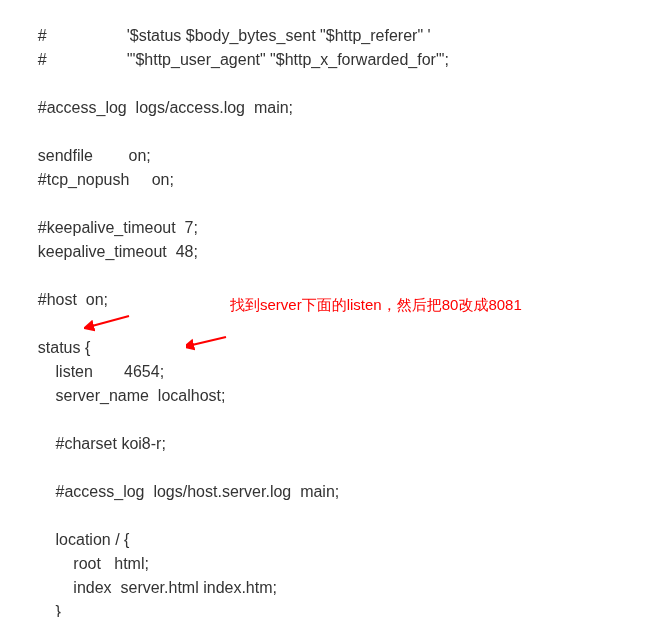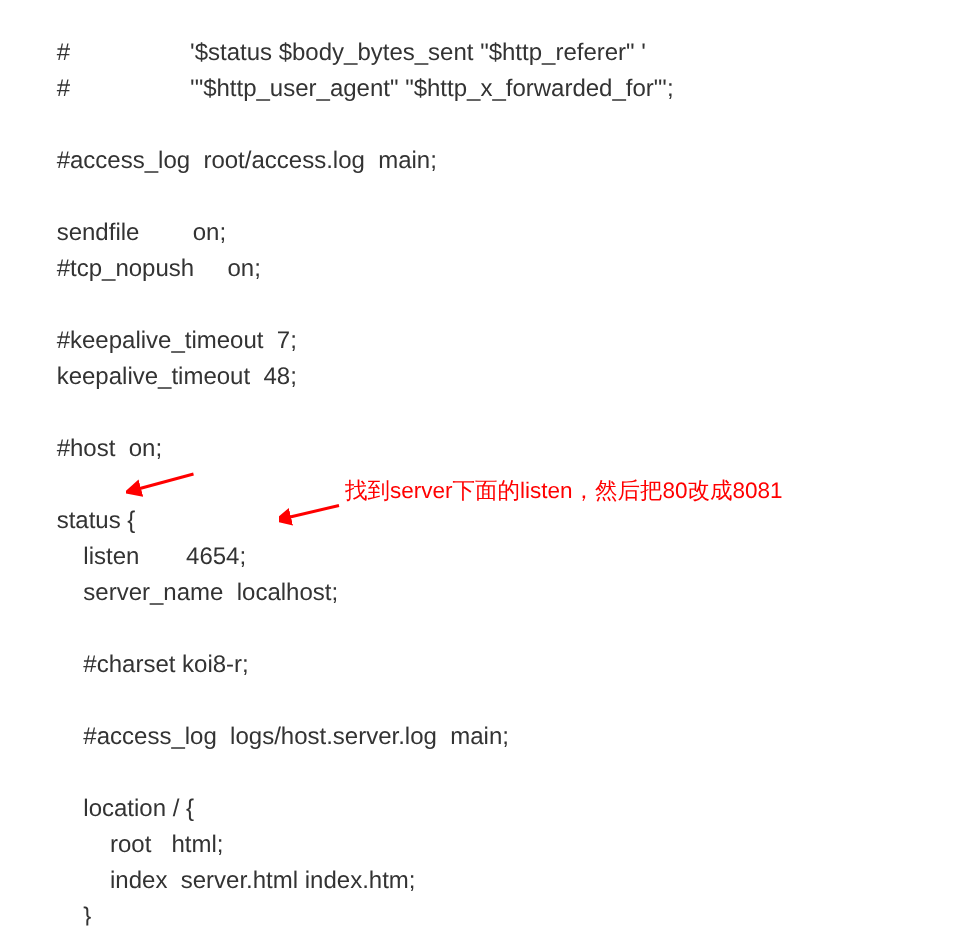--- a/index.html
+++ b/index.html
@@ -16,42 +16,42 @@
     }
     .code-container {
       white-space: pre;
       line-height: 1.5;
       font-family: Arial, "Microsoft YaHei", sans-serif;
     }
     .annotation {
       position: absolute;
       color: #ff0000;
       font-size: 15px;
-      top: 318px;
+      top: 296px;
       left: 230px;
     }
     .arrow1 {
       position: absolute;
       top: 312px;
       left: 84px;
     }
     .arrow2 {
       position: absolute;
       top: 335px;
       left: 186px;
     }
   </style>
 </head>
 <body>
 
 <div class="code-container">
 <span>    #                  '$status $body_bytes_sent "$http_referer" '</span>
 <span>    #                  '"$http_user_agent" "$http_x_forwarded_for"';</span>
 <span></span>
-<span>    #access_log  root/access.log  main;</span>
+<span>    #access_log  logs/access.log  main;</span>
 <span></span>
 <span>    sendfile        on;</span>
 <span>    #tcp_nopush     on;</span>
 <span></span>
 <span>    #keepalive_timeout  7;</span>
 <span>    keepalive_timeout  48;</span>
 <span></span>
 <span>    #host  on;</span>
 <span></span>
 <span>    status {</span>

